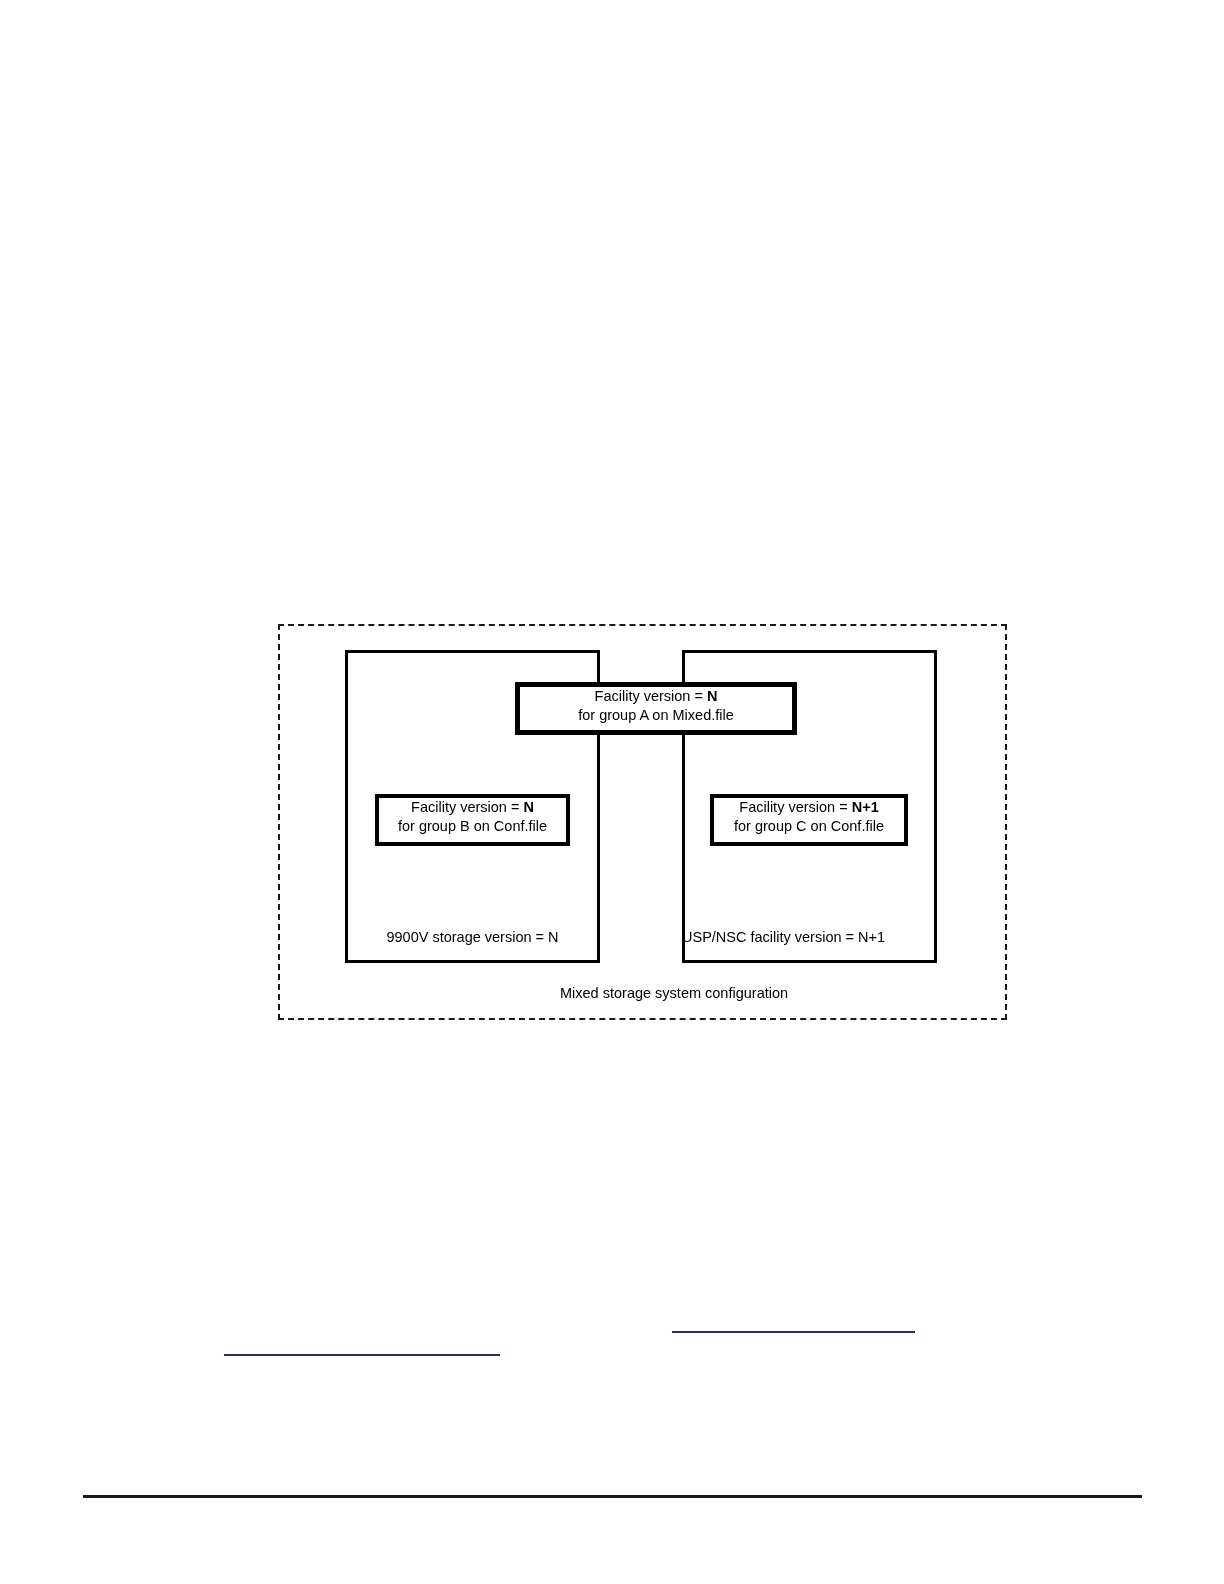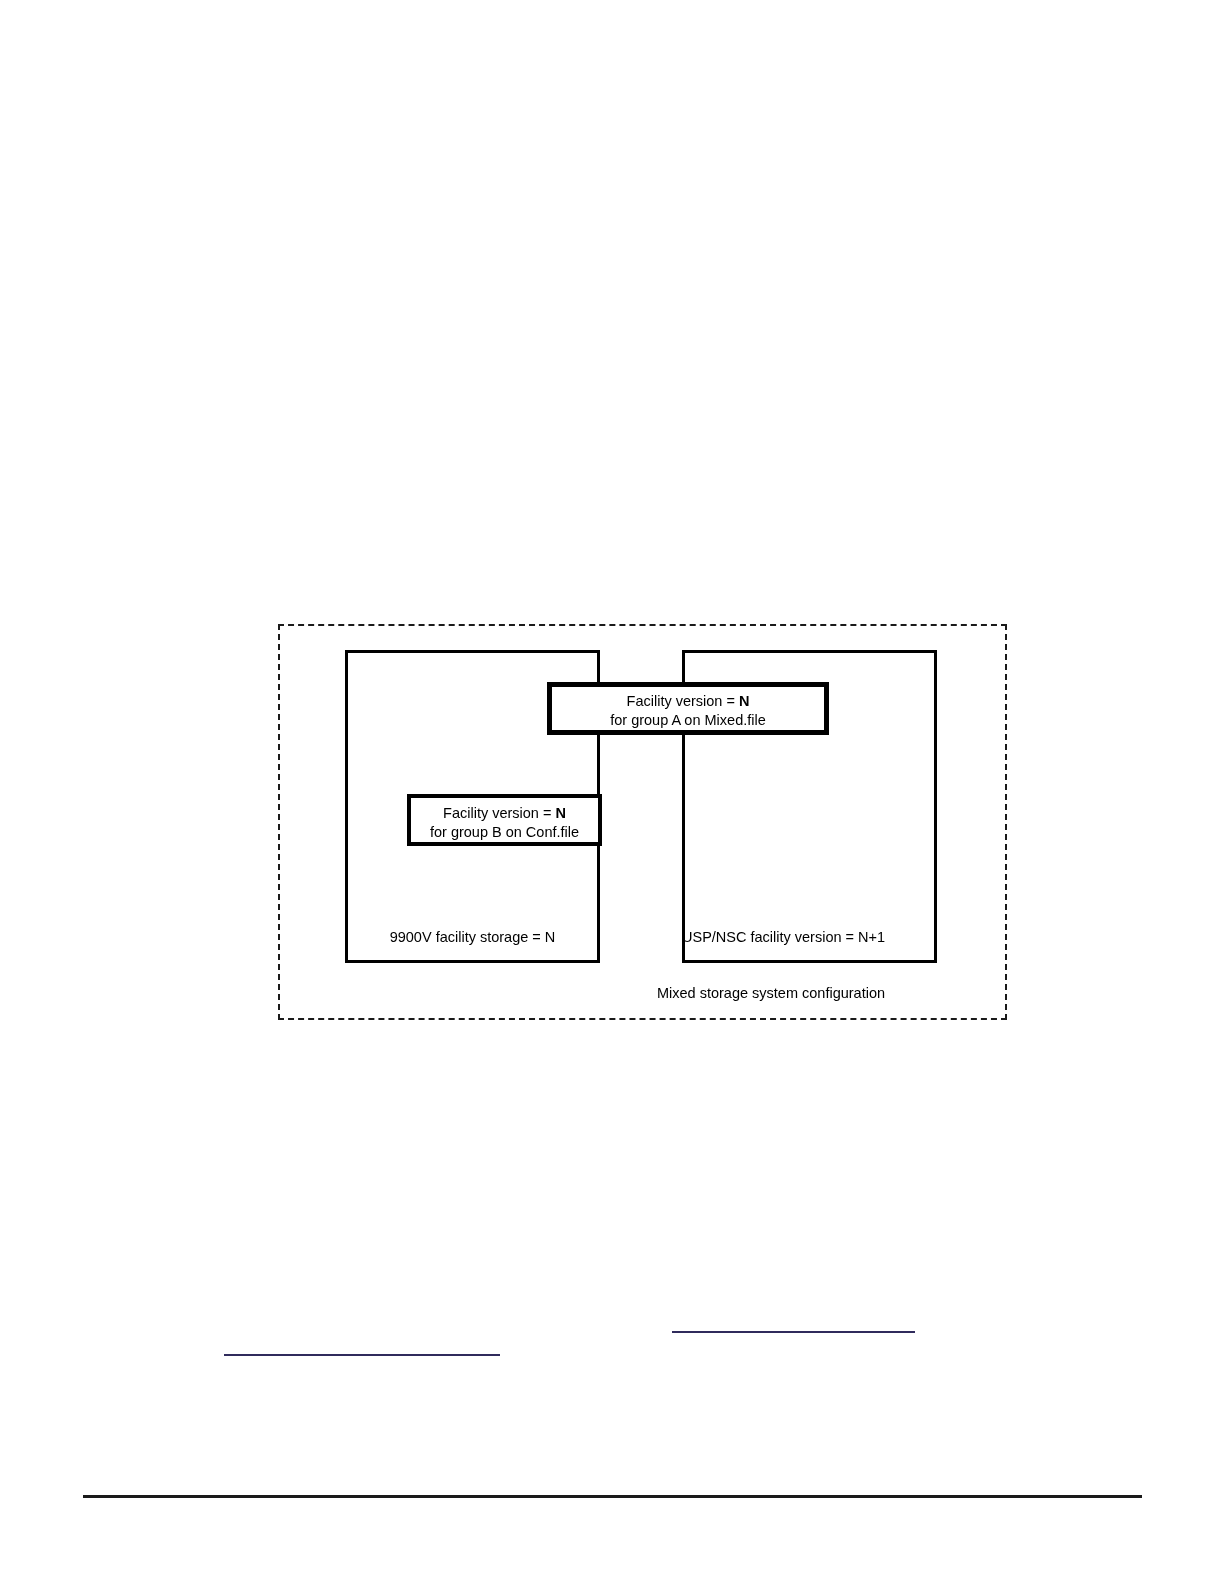--- a/index.html
+++ b/index.html
@@ -56,27 +56,26 @@
   .system-label.right { left: 682px; top: 928px; width: 255px; text-align: left; }
 
   
   .version-box {
     position: absolute;
     background: #ffffff;
     box-sizing: border-box;
     display: flex;
     flex-direction: column;
     align-items: center;
-    justify-content: flex-end;
+    justify-content: flex-start;
     text-align: center;
     font-size: 14.5px;
     line-height: 19px;
     color: #000000;
     z-index: 5;
-    margin-left: 32px;
   }
   .version-box .ln { white-space: nowrap; display: block; }
   .version-box b { font-weight: bold; }
 
   .version-box.group-a {
     left: 515px; top: 682px; width: 282px; height: 53px;
     border: 5px solid #000000;
   }
   .version-box.group-b {
     left: 375px; top: 794px; width: 195px; height: 52px;
@@ -86,21 +85,21 @@
     left: 710px; top: 794px; width: 198px; height: 52px;
     border: 4px solid #000000;
   }
 
   
   .figure-caption {
     position: absolute;
     left: 560px;
     top: 983px;
     width: 422px;
-    text-align: center;
+    text-align: left;
     font-size: 14.5px;
     line-height: 20px;
     color: #000000;
     white-space: nowrap;
   }
 
   
   .link-rule {
     position: absolute;
     height: 2px;
@@ -136,22 +135,26 @@
   <div class="version-box group-a">
     <span class="ln"><span>Facility version = </span><b>N</b></span>
     <span class="ln">for group A on Mixed.file</span>
   </div>
 
   <div class="version-box group-b">
     <span class="ln"><span>Facility version = </span><b>N</b></span>
     <span class="ln">for group B on Conf.file</span>
   </div>
 
+  <div class="version-box group-c">
+    <span class="ln"><span>Facility version = </span><b>N+1</b></span>
+    <span class="ln">for group C on Conf.file</span>
+  </div>
 
-  <div class="system-label left">9900V facility storage = N</div>
+  <div class="system-label left">9900V storage version = N</div>
   <div class="system-label right">USP/NSC facility version = N+1</div>
 
   <div class="figure-caption">Mixed storage system configuration</div>
 
   <div class="link-rule upper-right"></div>
   <div class="link-rule lower-left"></div>
 
   <div class="footer-rule"></div>
 
 </div>

